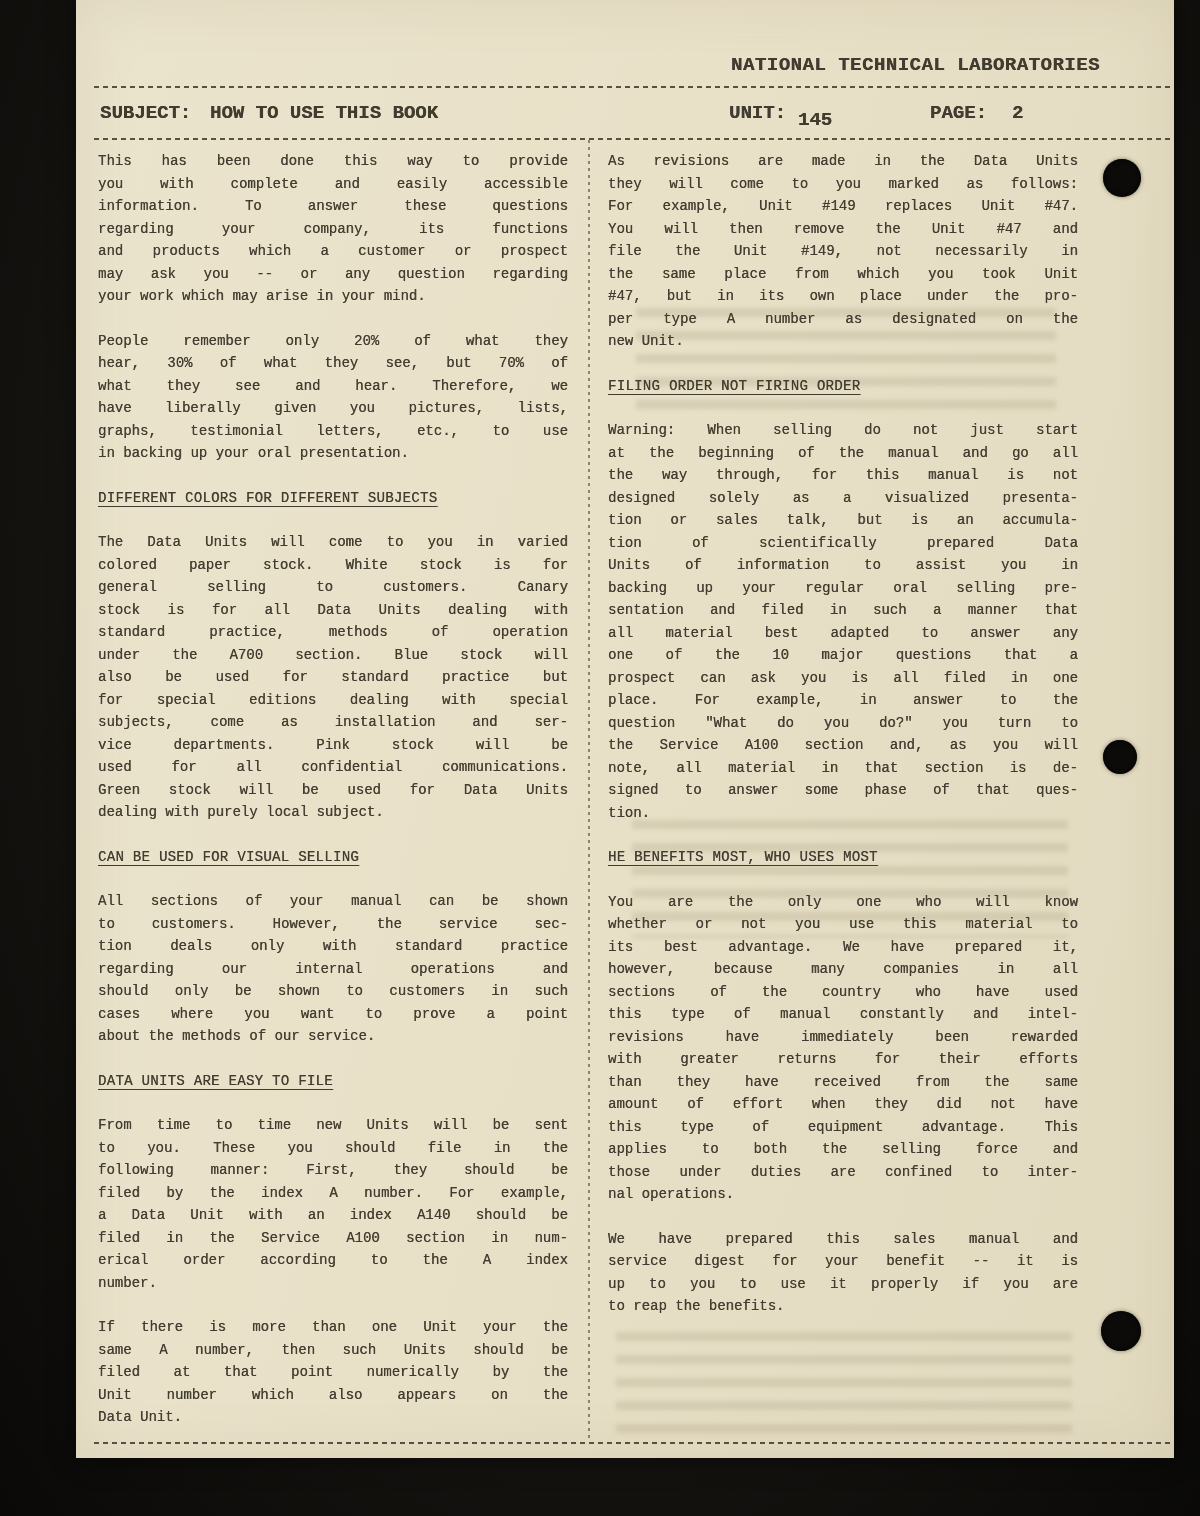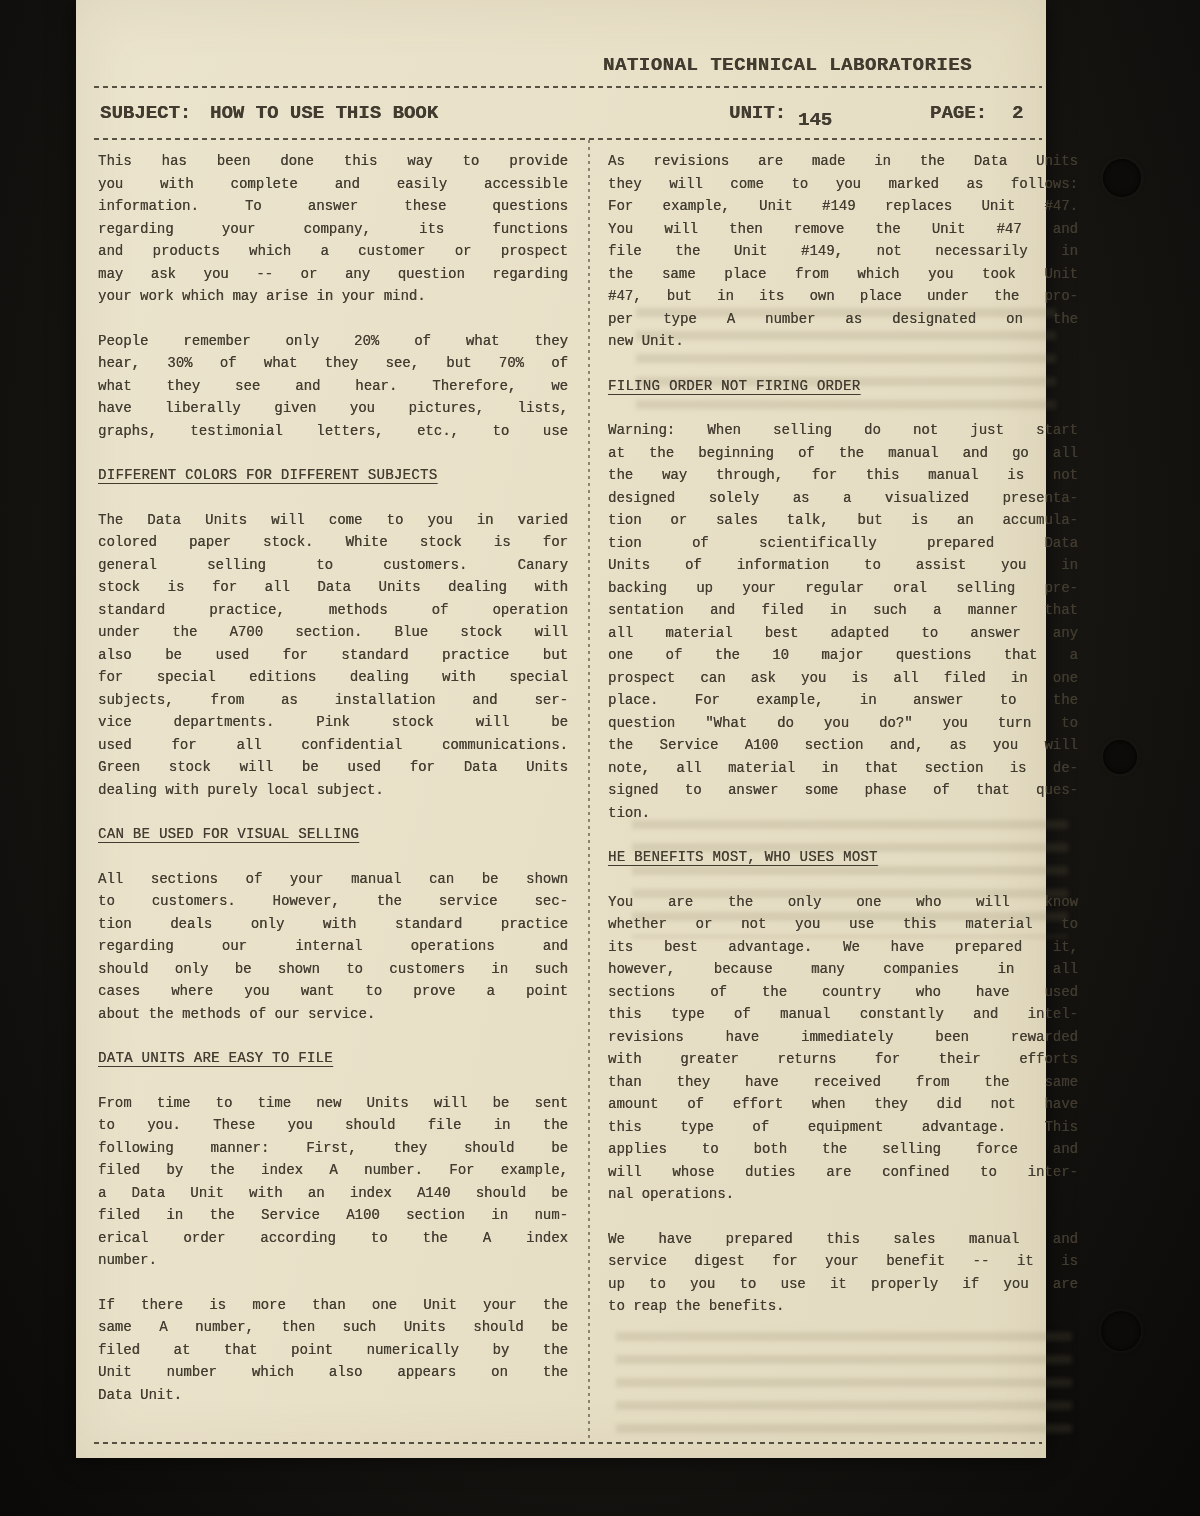--- a/index.html
+++ b/index.html
@@ -10,21 +10,21 @@
     background:#191713;
     font-family:"Liberation Mono","DejaVu Sans Mono",monospace;
   }
   .scan-bg {
     position:absolute; inset:0;
     background:
       radial-gradient(ellipse at 50% 35%, rgba(70,64,52,0.28), rgba(0,0,0,0.65)),
       #1c1a16;
   }
   .page {
-    position:absolute; left:76px; top:0; width:970px; height:1458px;
+    position:absolute; left:76px; top:0; width:1098px; height:1458px;
     background:linear-gradient(105deg,#ebe4cd 0%,#e8e0c7 45%,#e2dabf 100%);
     box-shadow:0 0 22px rgba(0,0,0,0.6), inset 0 0 60px rgba(120,105,70,0.12);
     color:var(--ink,#423c30);
   }
   .letterhead {
     position:absolute; top:54px; right:74px;
     font-size:19px; font-weight:bold; letter-spacing:0.5px;
     text-shadow:0.3px 0 0 currentColor;
   }
   .rule {
@@ -117,32 +117,33 @@
         <div class="line">and products which a customer or prospect</div>
         <div class="line">may ask you -- or any question regarding</div>
         <div class="line last">your work which may arise in your mind.</div>
       </div>
       <div class="para">
         <div class="line">People remember only 20% of what they</div>
         <div class="line">hear, 30% of what they see, but 70% of</div>
         <div class="line">what they see and hear. Therefore, we</div>
         <div class="line">have liberally given you pictures, lists,</div>
         <div class="line">graphs, testimonial letters, etc., to use</div>
+        <div class="line last">in backing up your oral presentation.</div>
       </div>
       <div class="heading">DIFFERENT COLORS FOR DIFFERENT SUBJECTS</div>
       <div class="para">
         <div class="line">The Data Units will come to you in varied</div>
         <div class="line">colored paper stock. White stock is for</div>
         <div class="line">general selling to customers. Canary</div>
         <div class="line">stock is for all Data Units dealing with</div>
         <div class="line">standard practice, methods of operation</div>
         <div class="line">under the A700 section. Blue stock will</div>
         <div class="line">also be used for standard practice but</div>
         <div class="line">for special editions dealing with special</div>
-        <div class="line">subjects, from as installation and ser-</div>
+        <div class="line">subjects, come as installation and ser-</div>
         <div class="line">vice departments. Pink stock will be</div>
         <div class="line">used for all confidential communications.</div>
         <div class="line">Green stock will be used for Data Units</div>
         <div class="line last">dealing with purely local subject.</div>
       </div>
       <div class="heading">CAN BE USED FOR VISUAL SELLING</div>
       <div class="para">
         <div class="line">All sections of your manual can be shown</div>
         <div class="line">to customers. However, the service sec-</div>
         <div class="line">tion deals only with standard practice</div>
@@ -211,21 +212,21 @@
         <div class="line">its best advantage. We have prepared it,</div>
         <div class="line">however, because many companies in all</div>
         <div class="line">sections of the country who have used</div>
         <div class="line">this type of manual constantly and intel-</div>
         <div class="line">revisions have immediately been rewarded</div>
         <div class="line">with greater returns for their efforts</div>
         <div class="line">than they have received from the same</div>
         <div class="line">amount of effort when they did not have</div>
         <div class="line">this type of equipment advantage. This</div>
         <div class="line">applies to both the selling force and</div>
-        <div class="line">will whose duties are confined to inter-</div>
+        <div class="line">those under duties are confined to inter-</div>
         <div class="line last">nal operations.</div>
       </div>
       <div class="para">
         <div class="line">We have prepared this sales manual and</div>
         <div class="line">service digest for your benefit -- it is</div>
         <div class="line">up to you to use it properly if you are</div>
         <div class="line last">to reap the benefits.</div>
       </div>
     </div>
 

